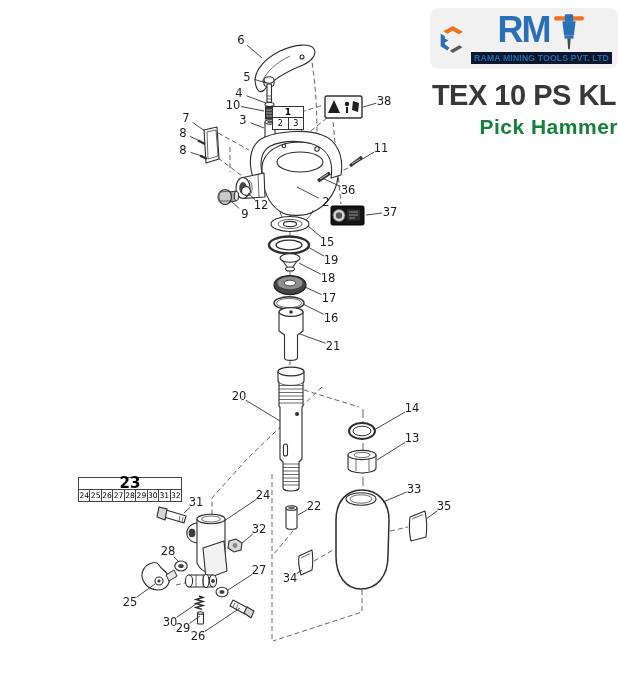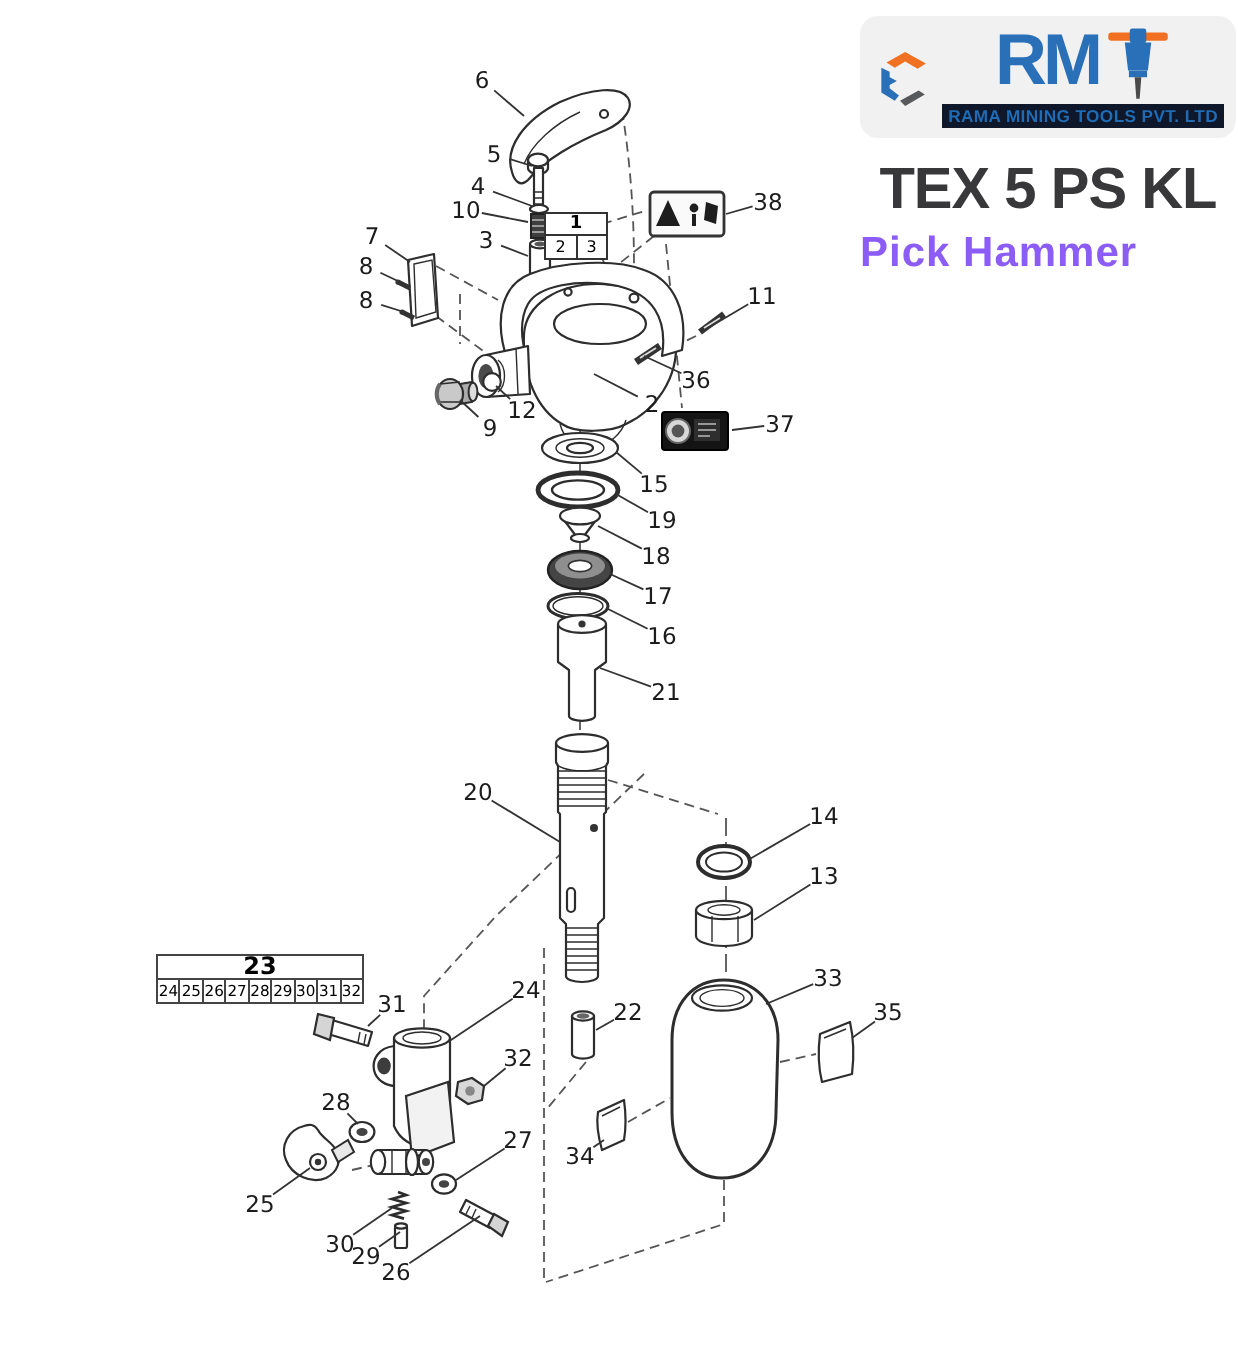--- a/index.html
+++ b/index.html
@@ -10,41 +10,41 @@
 
   
   .brand{position:absolute;top:8px;right:1px;width:188px;}
   .logo-card{background:#f1f1f2;border-radius:9px;padding:5px 6px;display:flex;align-items:center;gap:4px;}
   .logo-right{display:flex;flex-direction:column;align-items:center;}
   .logo-row{display:flex;align-items:flex-start;gap:2px;}
   .logo-rm{font-size:36px;line-height:34px;font-weight:800;letter-spacing:-2px;color:#2a70b8;}
   .logo-company{margin-top:1px;background:#0f172a;font-size:8.6px;font-weight:700;color:#1f6cb4;
                 letter-spacing:.2px;padding:1px 3px;white-space:nowrap;}
   .model-title{margin-top:10px;text-align:center;font-size:29px;font-weight:800;letter-spacing:-.5px;color:#38383a;}
-  .product-subtitle{margin-top:3px;text-align:left;font-size:21px;font-weight:700;color:#8b5cf6;letter-spacing:.5px;}
+  .product-subtitle{margin-top:3px;text-align:right;font-size:21px;font-weight:700;color:#15803d;letter-spacing:.5px;}
 
   
   .part{stroke:#2d2d2d;stroke-width:1.1;fill:#fff;stroke-linejoin:round;stroke-linecap:round;}
   .thin{stroke:#2d2d2d;stroke-width:.7;fill:none;}
   .dash{stroke:#555;stroke-width:.9;fill:none;stroke-dasharray:5 3;}
   .cdash{stroke:#555;stroke-width:.9;fill:none;stroke-dasharray:9 3 2 3;}
   .leader{stroke:#333;stroke-width:.9;}
   .pl{font-family:"DejaVu Sans",sans-serif;font-size:11.5px;fill:#1c1c1c;}
 
   
   .ref-box{position:absolute;left:272px;top:106px;width:30px;background:#fff;border:1.4px solid #333;
            font-family:"DejaVu Sans",sans-serif;}
   .ref-box-top{border-bottom:1px solid #333;text-align:center;font-weight:700;font-size:9px;line-height:10px;}
   .ref-box-row{display:flex;}
   .ref-box-row span{flex:1;text-align:center;font-size:8px;line-height:11px;border-right:1px solid #333;}
   .ref-box-row span:last-child{border-right:none;}
 
   .ref-table{position:absolute;left:78px;top:477px;width:102px;background:#fff;border:1.2px solid #444;
              font-family:"DejaVu Sans",sans-serif;}
-  .ref-table-header{text-align:center;font-weight:700;font-size:12px;line-height:11px;border-bottom:1px solid #444;}
+  .ref-table-header{text-align:center;font-weight:700;font-size:15px;line-height:11px;border-bottom:1px solid #444;}
   .ref-table-row{display:flex;}
   .ref-table-row span{flex:1;text-align:center;font-size:7.6px;line-height:11px;border-right:1px solid #444;}
   .ref-table-row span:last-child{border-right:none;}
 </style>
 </head>
 <body>
 
 <div class="page">
 
   <svg class="diagram" width="619" height="679" viewBox="0 0 619 679">
@@ -390,17 +390,17 @@
             <rect x="2" y="4" width="36" height="5" rx="2" fill="#f07122"></rect>
             <rect x="15" y="1.5" width="10" height="9" rx="1.5" fill="#2a70b8"></rect>
             <path d="M12,10 L28,10 L26,27 L14,27 Z" fill="#2a70b8"></path>
             <rect x="14.5" y="27" width="11" height="4" fill="#2a70b8"></rect>
             <path d="M18,31 L22,31 L21,44 L19,44 Z" fill="#4a4a4a"></path>
           </svg>
         </div>
         <div class="logo-company">RAMA MINING TOOLS PVT. LTD</div>
       </div>
     </div>
-    <div class="model-title">TEX 5 PS KL</div>
+    <div class="model-title">TEX 10 PS KL</div>
     <div class="product-subtitle">Pick Hammer</div>
   </div>
 
 </div>
 
 </body></html>

